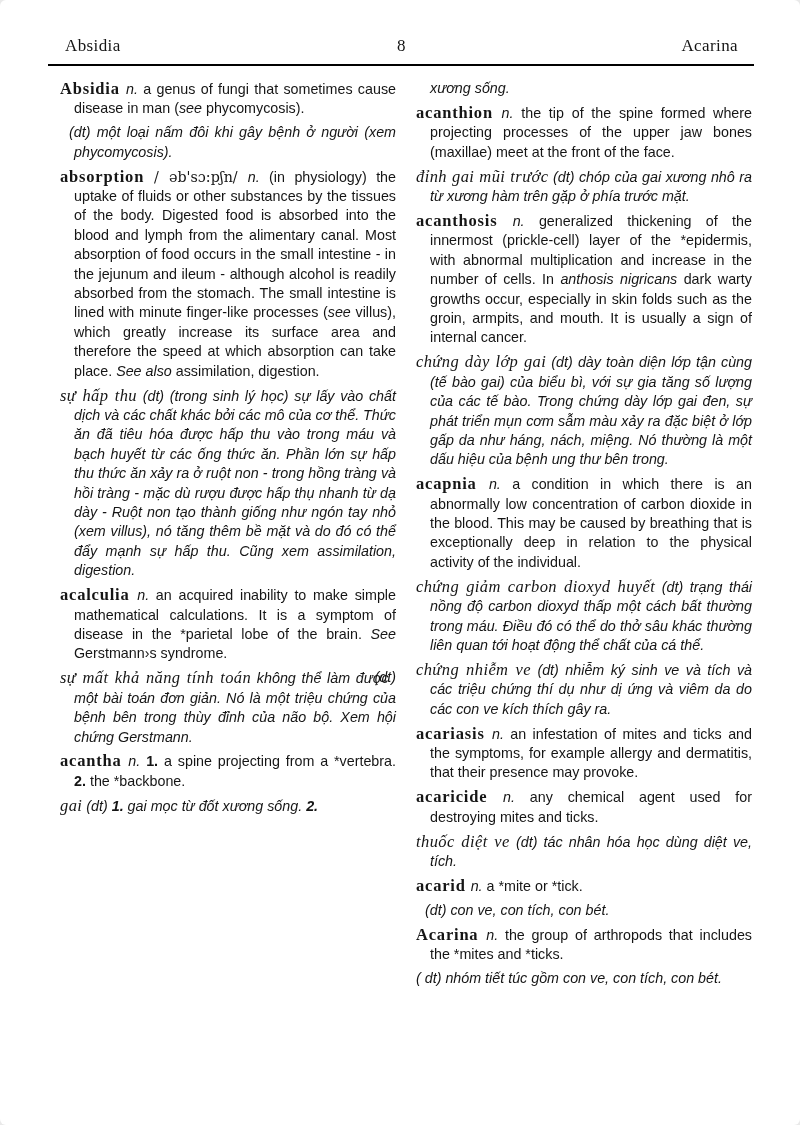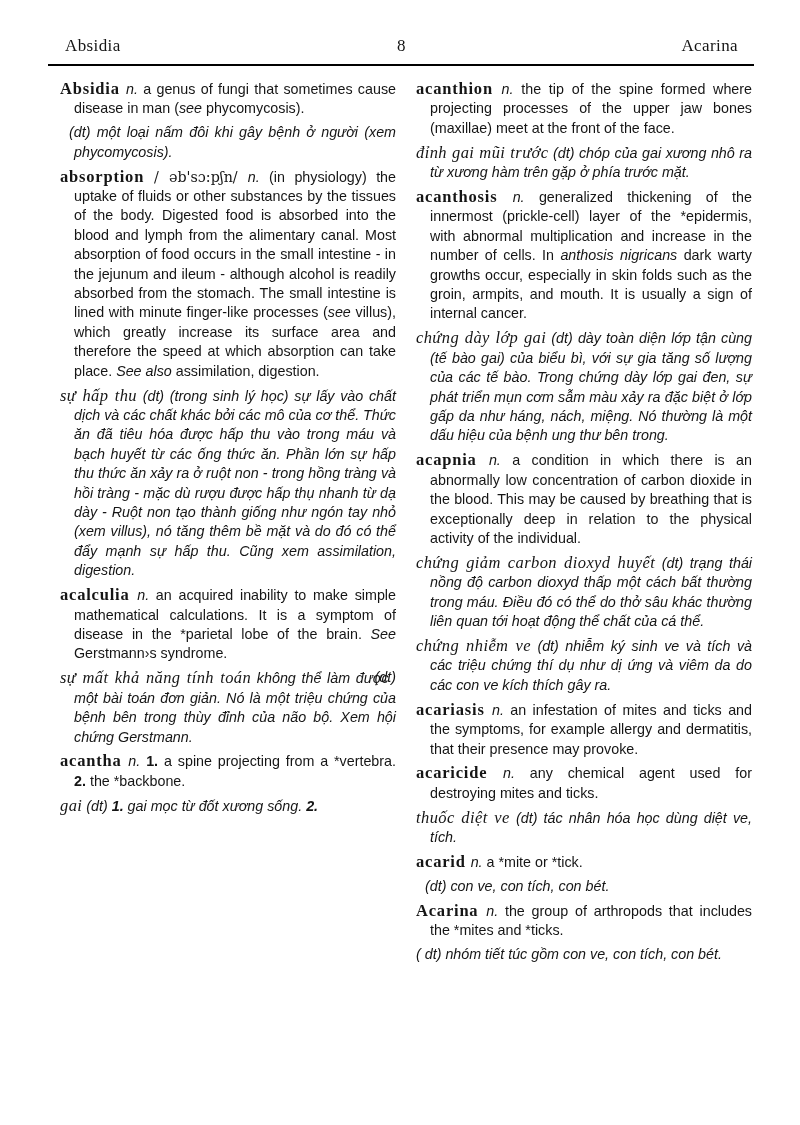--- a/index.html
+++ b/index.html
@@ -1,18 +1,18 @@
 <!DOCTYPE html>
 <html><head>
 <meta charset="utf-8">
 <style>
   html,body{margin:0;padding:0;background:#e9e9e9;}
   .page{position:relative;width:800px;height:1125px;background:#ffffff;overflow:hidden;
         box-sizing:border-box;padding:36px 46px 0 60px;color:#151515;
-        font-family:"Liberation Sans","DejaVu Sans",sans-serif;}
+        font-family:"Liberation Sans","DejaVu Sans",sans-serif;border-radius:6px;}
   .hdr{display:flex;align-items:baseline;font-family:"Liberation Serif","DejaVu Serif",serif;
        font-size:17px;letter-spacing:.4px;padding:0 16px 0 5px;}
   .hdr .hl{flex:1;text-align:left;}
   .hdr .hc{flex:0;text-align:center;}
   .hdr .hr{flex:1;text-align:right;}
   .rule{height:2px;background:#000;width:706px;margin:8px 0 0 -12px;}
   .cols{display:flex;gap:20px;margin-top:13px;}
   .col{width:336px;font-size:14.3px;line-height:19.4px;text-align:justify;
        text-justify:inter-word;hyphens:none;}
   .para{margin:0 0 4.5px 0;padding-left:14px;text-indent:-14px;}
@@ -45,20 +45,21 @@
         <p class="para en"><span class="hw">Absidia </span><span class="pos">n.</span><span class="def"> a genus of fungi that sometimes cause disease in man (</span><span class="it">see</span><span class="def"> phycomycosis).</span></p>
         <p class="para vi-solo"><span class="vi">(dt) một loại nấm đôi khi gây bệnh ở người (xem phycomycosis).</span></p>
         <p class="para en"><span class="hw">absorption</span><span class="phon"> / əb'sɔ:pʃn/ </span><span class="pos"> n.</span><span class="def"> (in physiology) the uptake of fluids or other substances by the tissues of the body. Digested food is absorbed into the blood and lymph from the alimentary canal. Most absorption of food occurs in the small intestine - in the jejunum and ileum - although alcohol is readily absorbed from the stomach. The small intestine is lined with minute finger-like processes (</span><span class="it">see</span><span class="def"> villus), which greatly increase its surface area and therefore the speed at which absorption can take place. </span><span class="it">See also</span><span class="def"> assimilation, digestion.</span></p>
         <p class="para vi-p"><span class="hw-vi">sự hấp thu</span><span class="vi"> (dt) (trong sinh lý học) sự lấy vào chất dịch và các chất khác bởi các mô của cơ thể. Thức ăn đã tiêu hóa được hấp thu vào trong máu và bạch huyết từ các ống thức ăn. Phần lớn sự hấp thu thức ăn xảy ra ở ruột non - trong hồng tràng và hồi tràng - mặc dù rượu được hấp thụ nhanh từ dạ dày - Ruột non tạo thành giống như ngón tay nhỏ (xem villus), nó tăng thêm bề mặt và do đó có thể đẩy mạnh sự hấp thu. Cũng xem assimilation, digestion.</span></p>
         <p class="para en"><span class="hw">acalculia </span><span class="pos">n.</span><span class="def"> an acquired inability to make simple mathematical calculations. It is a symptom of disease in the *parietal lobe of the brain. </span><span class="it">See</span><span class="def"> Gerstmann›s syndrome.</span></p>
         <p class="para vi-p"><span class="hw-vi">sự mất khả năng tính toán</span><span class="vi-right">(dt)</span><span class="vi"> không thể làm được một bài toán đơn giản. Nó là một triệu chứng của bệnh bên trong thùy đỉnh của não bộ. Xem hội chứng Gerstmann.</span></p>
         <p class="para en"><span class="hw">acantha </span><span class="pos">n.</span><span class="def"> </span><span class="b">1.</span><span class="def"> a spine projecting from a *vertebra. </span><span class="b">2.</span><span class="def"> the *backbone.</span></p>
         <p class="para vi-p"><span class="hw-vi">gai</span><span class="vi"> (dt) </span><span class="vi-b">1.</span><span class="vi"> gai mọc từ đốt xương sống. </span><span class="vi-b">2.</span></p>
       </div>
     <div class="col">
+        <p class="para cont"><span class="vi">xương sống.</span></p>
         <p class="para en"><span class="hw">acanthion </span><span class="pos">n.</span><span class="def"> the tip of the spine formed where projecting processes of the upper jaw bones (maxillae) meet at the front of the face.</span></p>
         <p class="para vi-p"><span class="hw-vi">đỉnh gai mũi trước</span><span class="vi"> (dt) chóp của gai xương nhô ra từ xương hàm trên gặp ở phía trước mặt.</span></p>
         <p class="para en"><span class="hw">acanthosis </span><span class="pos">n.</span><span class="def"> generalized thickening of the innermost (prickle-cell) layer of the *epidermis, with abnormal multiplication and increase in the number of cells. In </span><span class="it">anthosis nigricans</span><span class="def"> dark warty growths occur, especially in skin folds such as the groin, armpits, and mouth. It is usually a sign of internal cancer.</span></p>
         <p class="para vi-p"><span class="hw-vi">chứng dày lớp gai</span><span class="vi"> (dt) dày toàn diện lớp tận cùng (tế bào gai) của biểu bì, với sự gia tăng số lượng của các tế bào. Trong chứng dày lớp gai đen, sự phát triển mụn cơm sẫm màu xảy ra đặc biệt ở lớp gấp da như háng, nách, miệng. Nó thường là một dấu hiệu của bệnh ung thư bên trong.</span></p>
         <p class="para en"><span class="hw">acapnia </span><span class="pos">n.</span><span class="def"> a condition in which there is an abnormally low concentration of carbon dioxide in the blood. This may be caused by breathing that is exceptionally deep in relation to the physical activity of the individual.</span></p>
         <p class="para vi-p"><span class="hw-vi">chứng giảm carbon dioxyd huyết</span><span class="vi"> (dt) trạng thái nồng độ carbon dioxyd thấp một cách bất thường trong máu. Điều đó có thể do thở sâu khác thường liên quan tới hoạt động thể chất của cá thể.</span></p>
         <p class="para vi-p"><span class="hw-vi">chứng nhiễm ve</span><span class="vi"> (dt) nhiễm ký sinh ve và tích và các triệu chứng thí dụ như dị ứng và viêm da do các con ve kích thích gây ra.</span></p>
         <p class="para en"><span class="hw">acariasis </span><span class="pos">n.</span><span class="def"> an infestation of mites and ticks and the symptoms, for example allergy and dermatitis, that their presence may provoke.</span></p>
         <p class="para en"><span class="hw">acaricide </span><span class="pos">n.</span><span class="def"> any chemical agent used for destroying mites and ticks.</span></p>
         <p class="para vi-p"><span class="hw-vi">thuốc diệt ve</span><span class="vi"> (dt) tác nhân hóa học dùng diệt ve, tích.</span></p>

